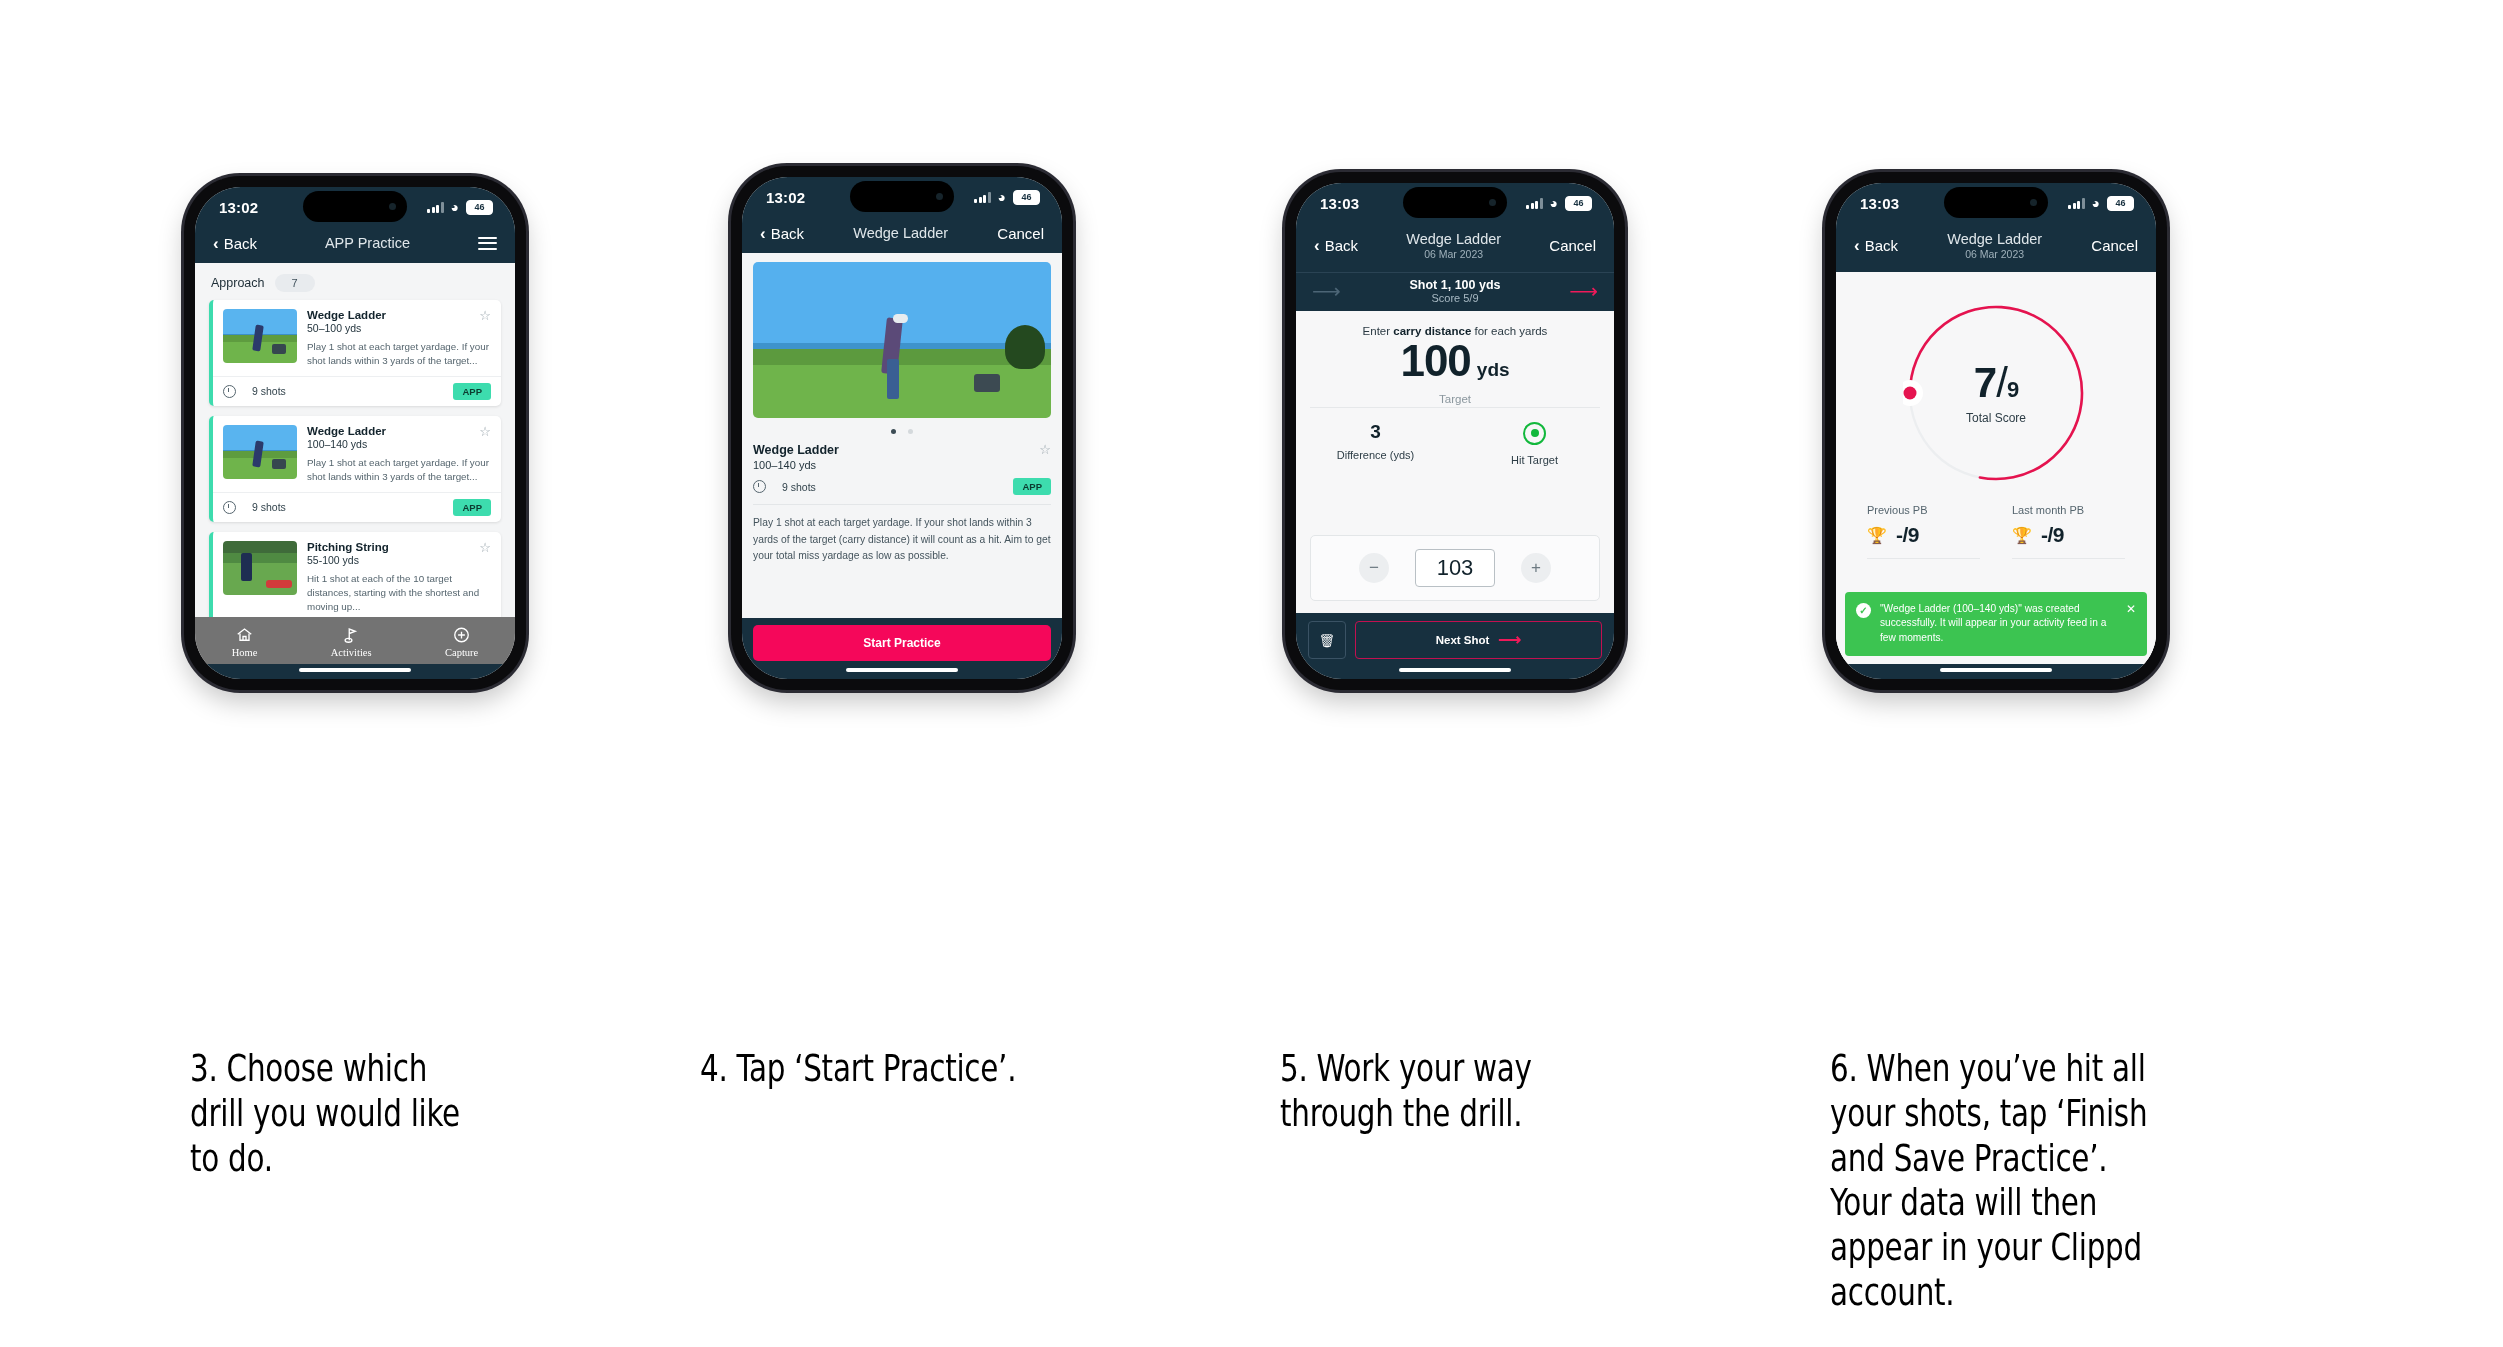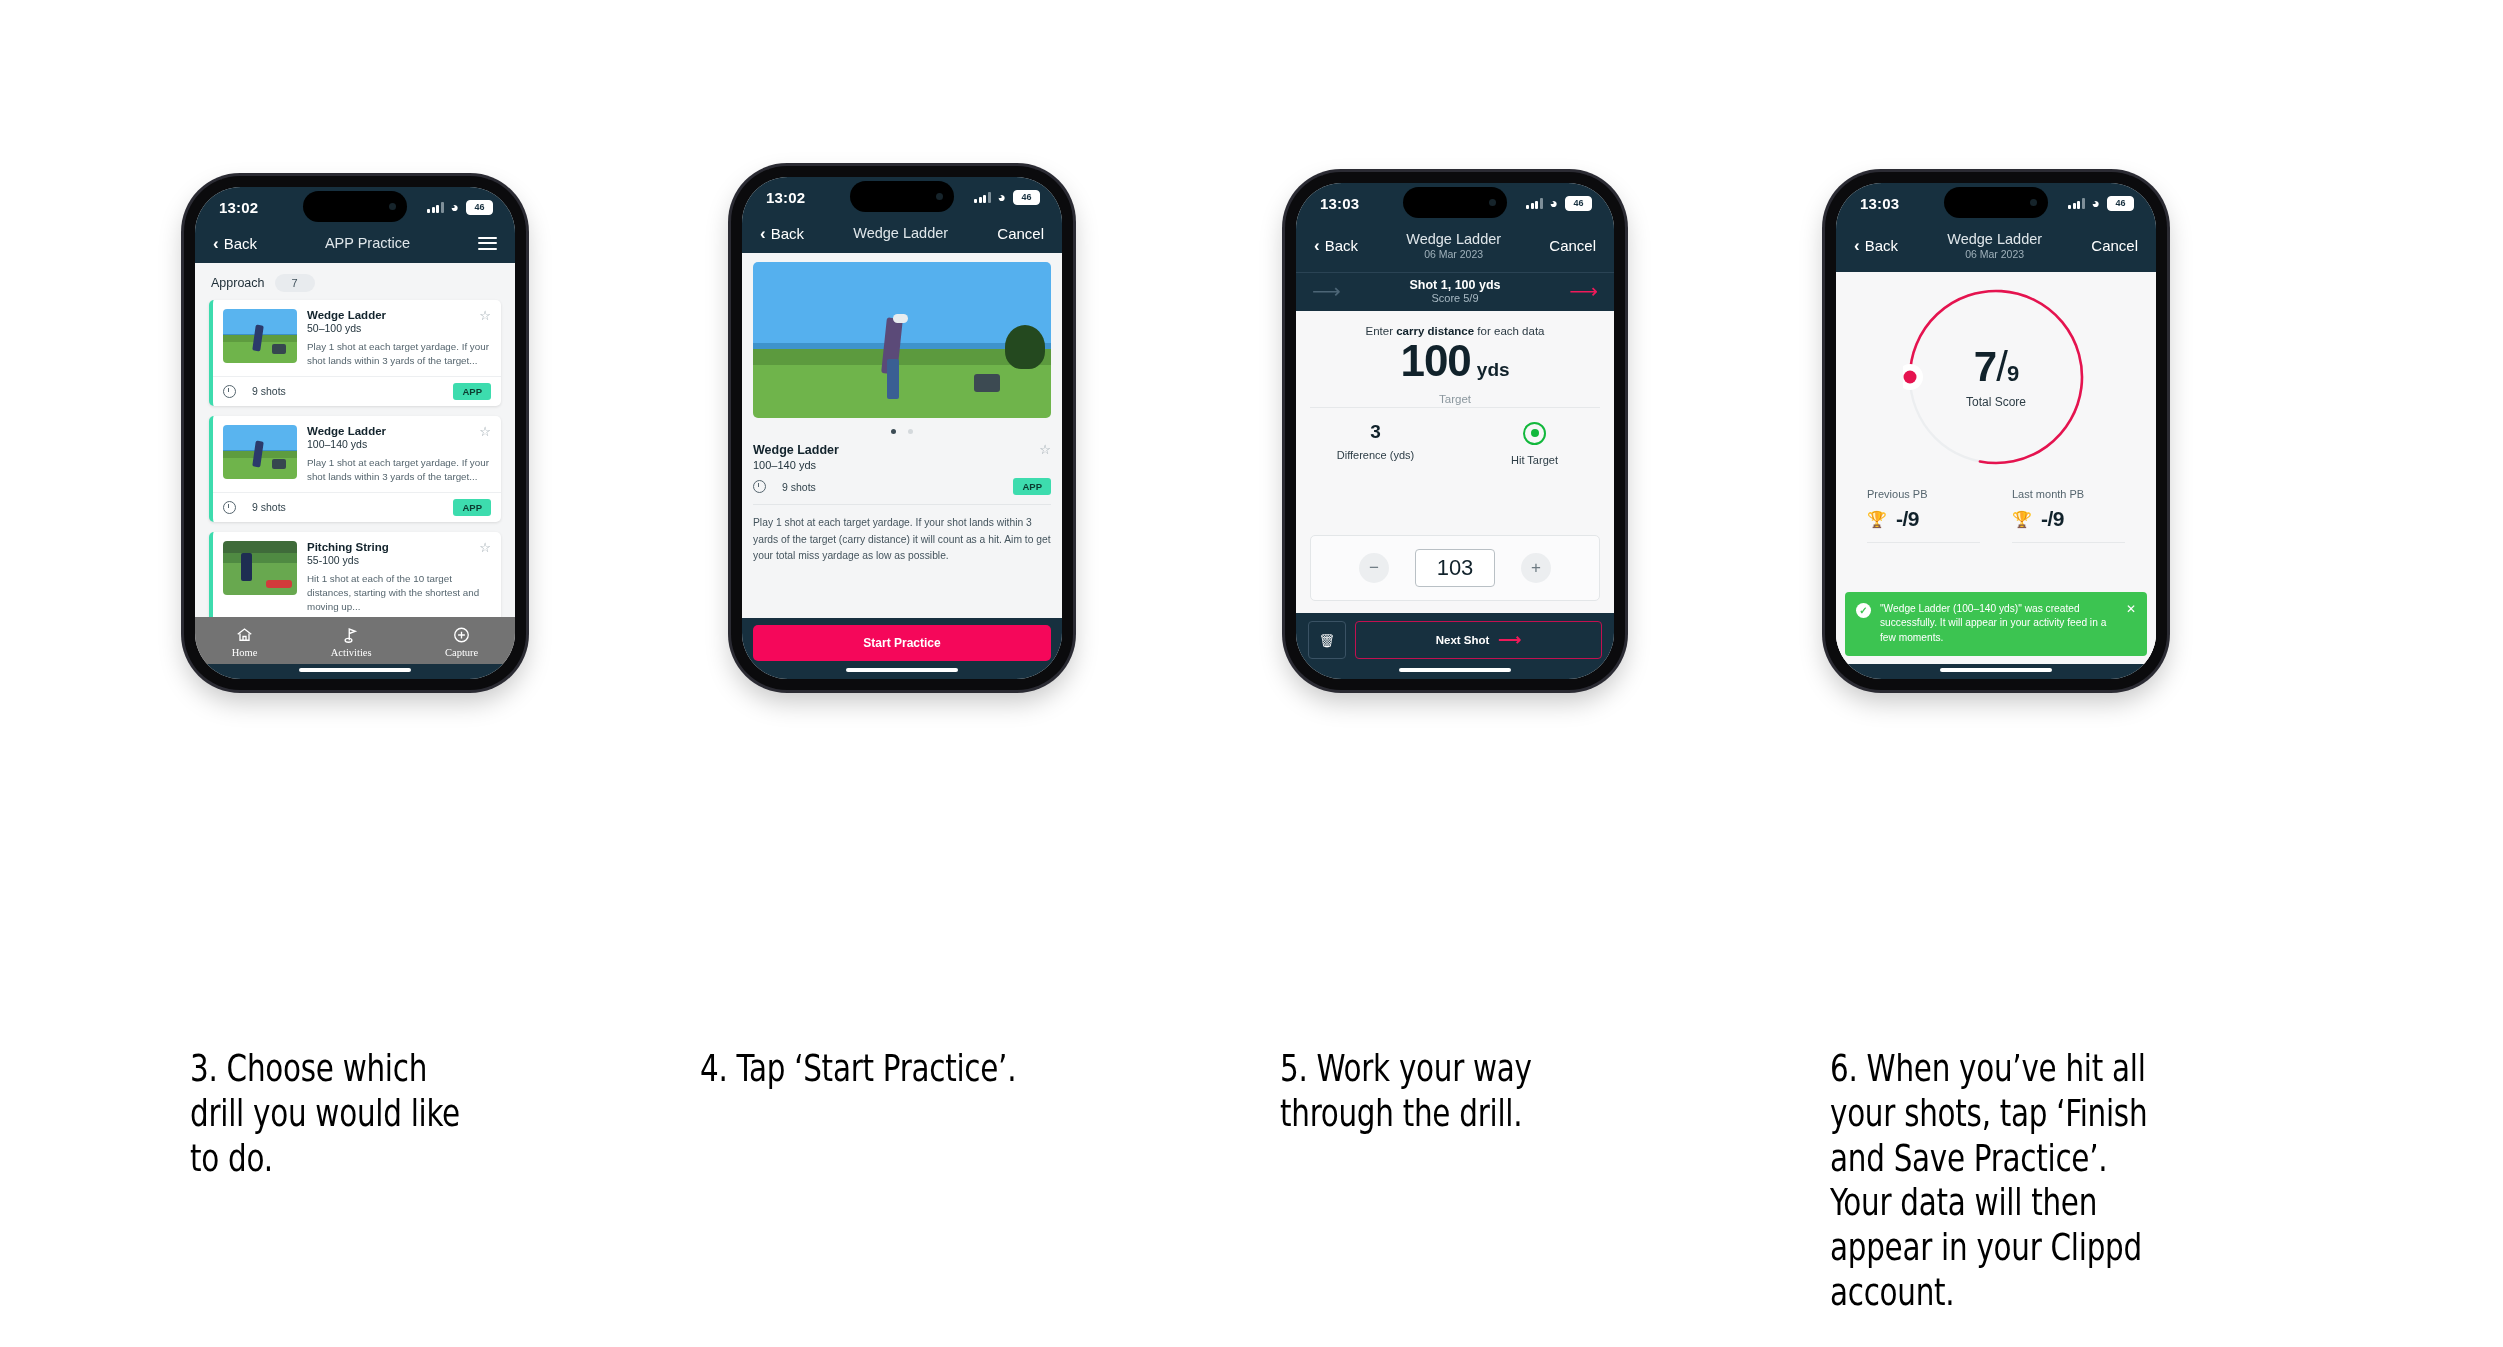--- a/index.html
+++ b/index.html
@@ -142,21 +142,21 @@
           font-size:22px;color:#11222b;padding:5px 8px;background:#fff;}
   .footbar{background:#17303f;display:flex;gap:9px;padding:8px 12px 5px;flex:0 0 auto;align-items:stretch;}
   .trash{border:1px solid #3a5264;border-radius:4px;width:36px;display:flex;align-items:center;
          justify-content:center;color:#fff;font-size:13px;}
   .nextbtn{flex:1;border:1px solid #c31050;border-radius:4px;color:#fff;font-size:11.5px;font-weight:bold;
            display:flex;align-items:center;justify-content:center;gap:9px;padding:10px 0;}
   .nextbtn .ar{color:#ef1a5a;font-size:16px;line-height:1;}
 
   
   .p4body{background:#f7f7f8;height:100%;display:flex;flex-direction:column;position:relative;}
-  .ringwrap{flex:0 0 auto;display:flex;align-items:center;justify-content:center;padding:12px 0 4px;position:relative;}
+  .ringwrap{flex:0 0 auto;display:flex;align-items:center;justify-content:center;padding:28px 0 4px;position:relative;}
   .ring{position:relative;width:186px;height:186px;}
   .ring svg{display:block;}
   .ringtxt{position:absolute;inset:0;display:flex;flex-direction:column;align-items:center;justify-content:center;}
   .score{font-size:42px;font-weight:bold;color:#11222b;line-height:1;letter-spacing:-1px;}
   .score em{font-style:normal;font-size:22px;}
   .score .slash{font-weight:normal;}
   .scorelbl{font-size:12px;color:#2d3d46;margin-top:7px;}
   .pbs{display:flex;padding:14px 15px 0;}
   .pb{flex:1;padding:0 16px;box-sizing:border-box;}
   .pb .l{font-size:11px;color:#55656e;}
@@ -410,21 +410,21 @@
       <div class="shotbar">
         <span class="arrL">⟶</span>
         <div class="mid">
           <div class="t">Shot 1, 100 yds</div>
           <div class="s">Score 5/9</div>
         </div>
         <span class="arrR">⟶</span>
       </div>
       <div class="body">
         <div class="p3body">
-          <div class="enter"><span>Enter </span><b>carry distance</b><span> for each data</span></div>
+          <div class="enter"><span>Enter </span><b>carry distance</b><span> for each yards</span></div>
           <div class="bigrow">
             <div class="bignum"><span style="font-size:44px;margin:0;letter-spacing:-1px;">100</span><span>yds</span></div>
             <div class="biglbl">Target</div>
           </div>
           <div class="hr"></div>
           <div class="stats">
             <div class="stat">
               <div class="v">3</div>
               <div class="l">Difference (yds)</div>
             </div>

